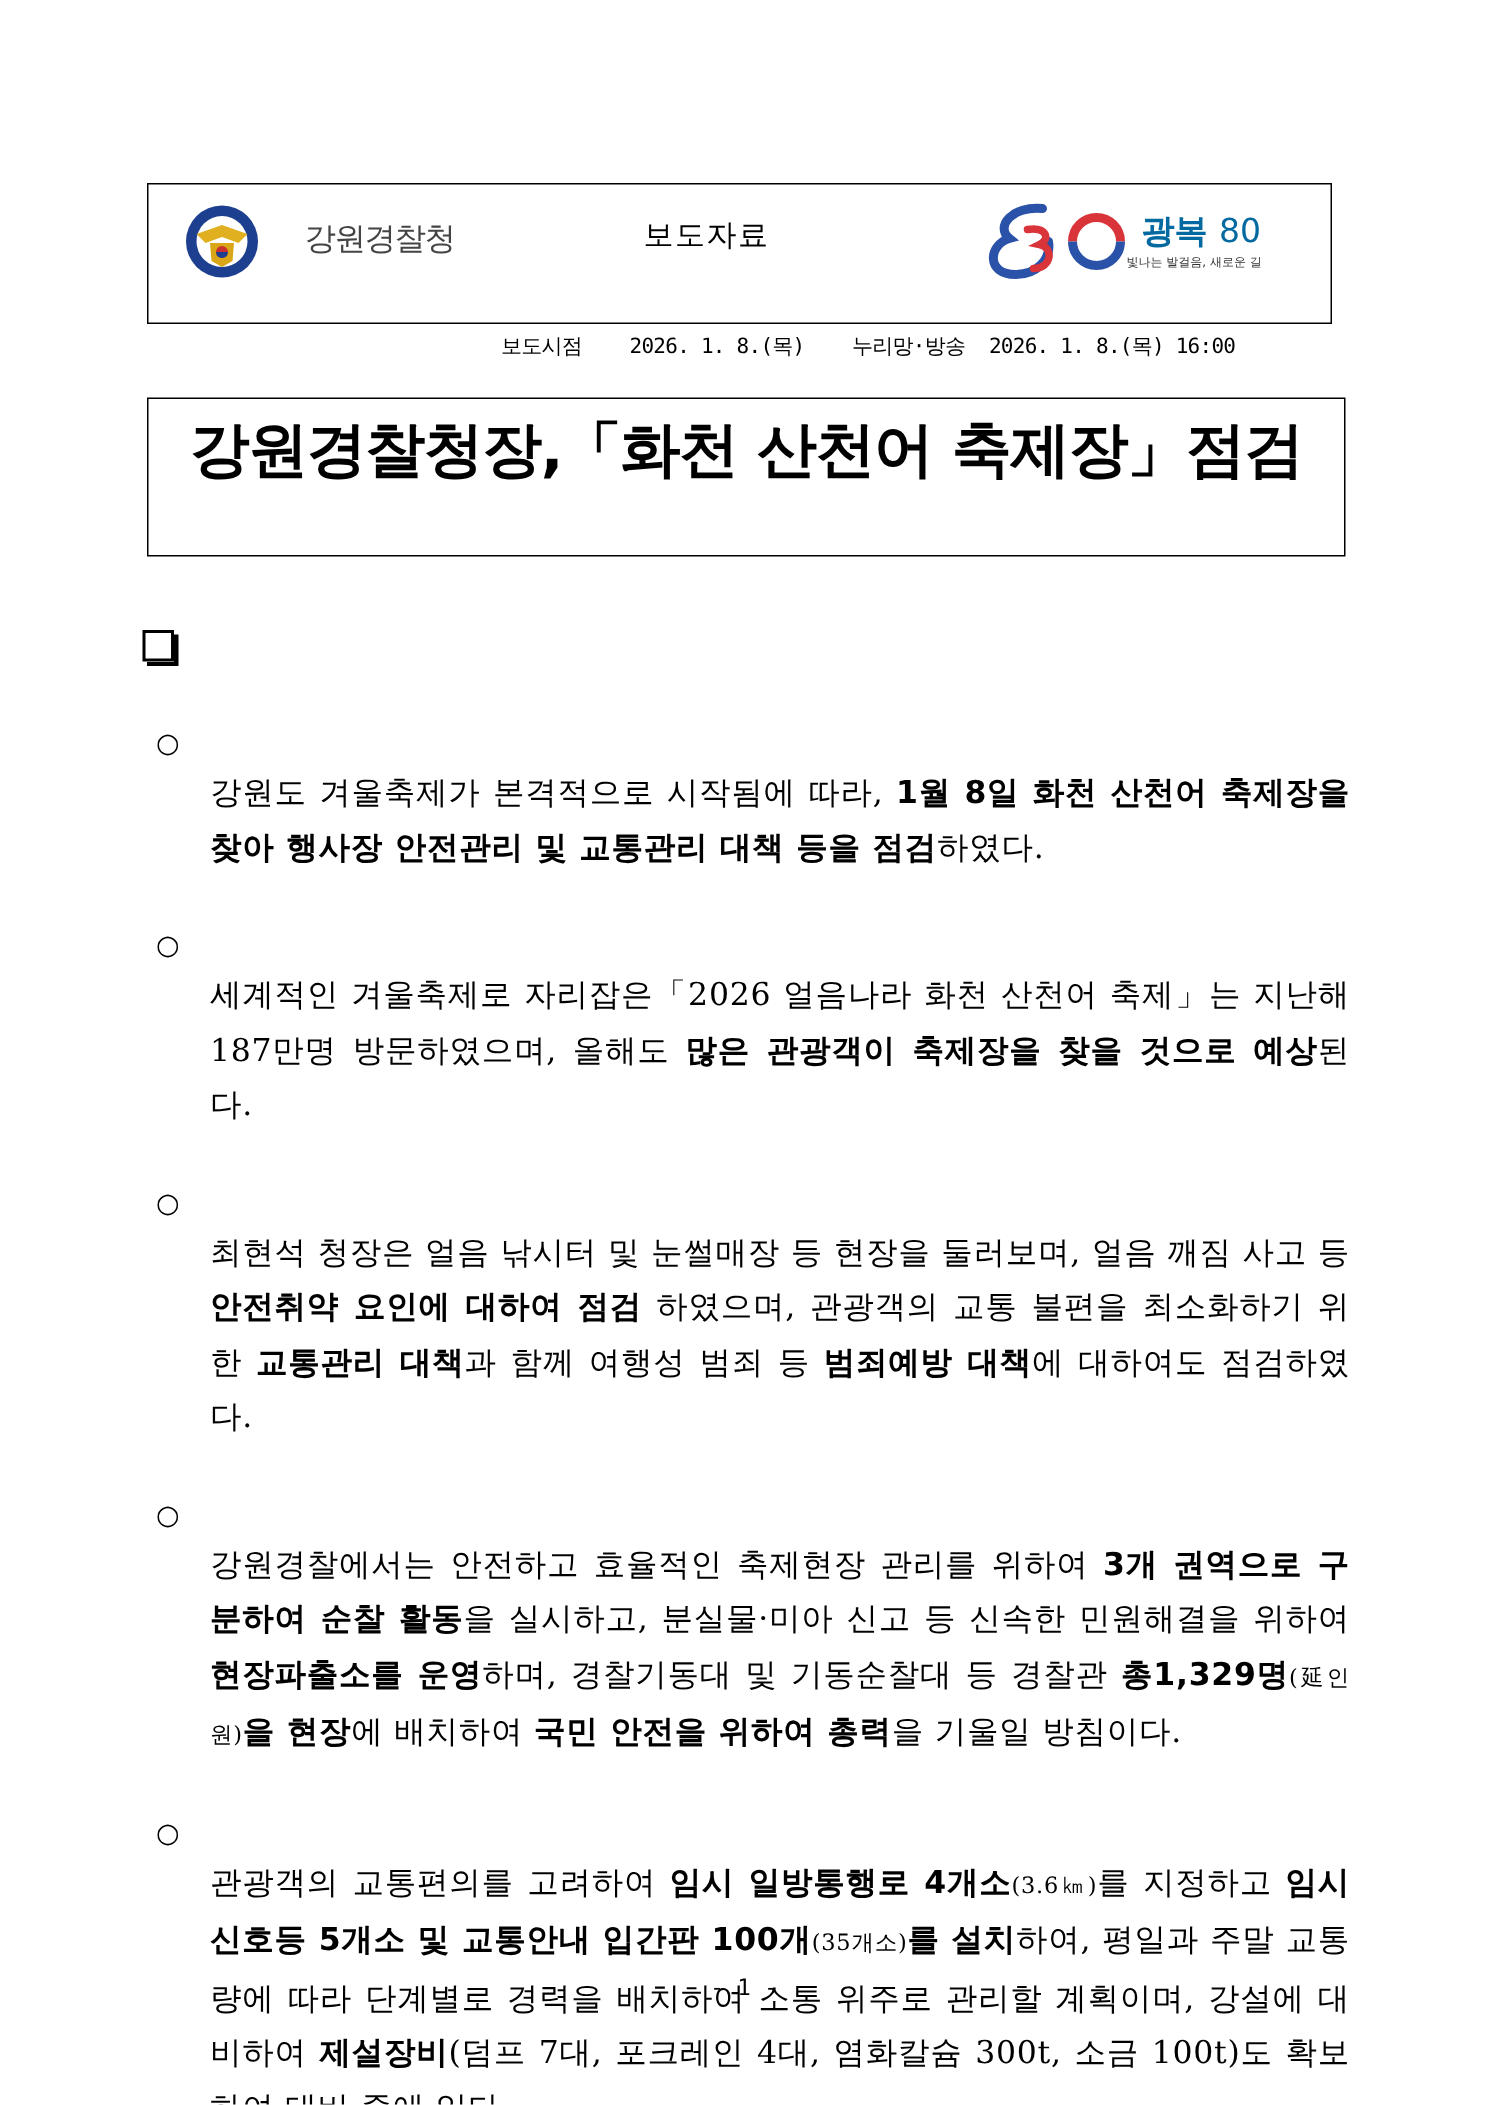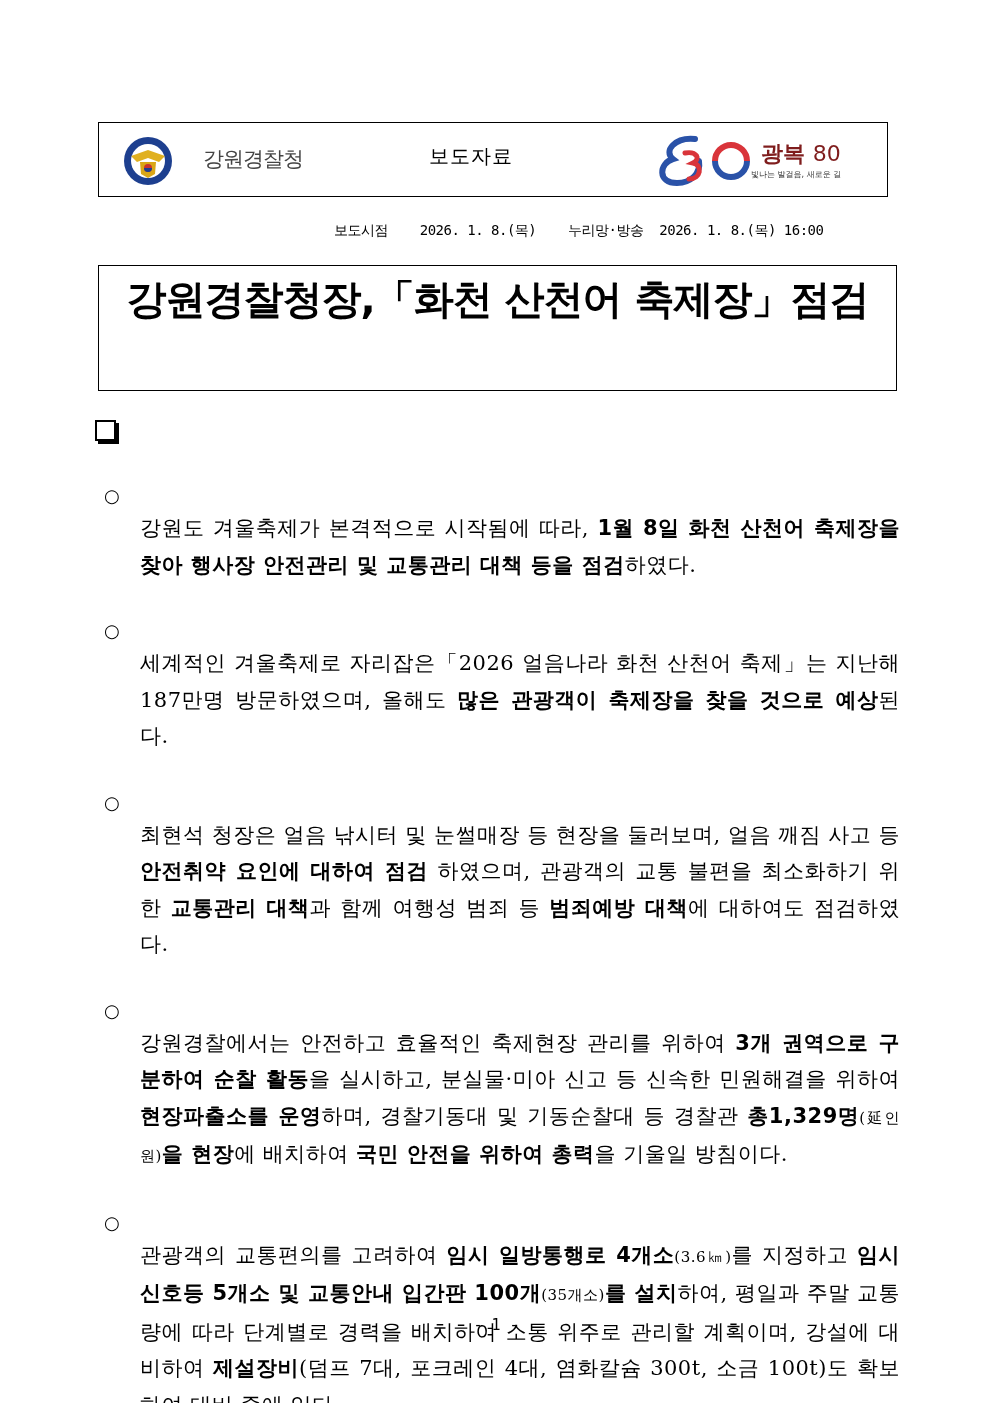--- a/index.html
+++ b/index.html
@@ -1,34 +1,34 @@
 <!DOCTYPE html>
 <html><head>
 <meta charset="utf-8">
 <style>
   html, body { margin: 0; padding: 0; background: #ffffff; }
   body { width: 992px; height: 1403px; position: relative; overflow: hidden;
          font-family: "DejaVu Sans", "Liberation Sans", sans-serif; color: #000; }
 
-  .header-box { position: absolute; left: 98px; top: 122px; width: 790px; height: 75px;
+  .header-box { position: absolute; left: 98px; top: 122px; width: 790px; height: 94px;
                 border: 1.5px solid #000; box-sizing: border-box; }
   .logo-police { position: absolute; left: 24px; top: 13px; width: 50px; height: 50px; }
   .police-name { position: absolute; left: 104px; top: 22px; font-size: 21px; color: #444;
                  letter-spacing: -1px; font-family: "DejaVu Sans", sans-serif; }
   .header-title { position: absolute; left: 330px; top: 20px; font-size: 20px;
                   font-family: "DejaVu Serif", "Liberation Serif", serif; letter-spacing: 1px; }
   .logo-80 { position: absolute; left: 556px; top: 10px; width: 212px; height: 56px; }
-  .logo-80-title { position: absolute; left: 106px; top: 6px; font-size: 22px; font-weight: bold; color: #7f1d1d; }
+  .logo-80-title { position: absolute; left: 106px; top: 6px; font-size: 22px; font-weight: bold; color: #0369a1; }
   .logo-80-num { font-weight: normal; }
   .logo-80-sub { position: absolute; left: 96px; top: 36px; font-size: 8px; color: #333; white-space: nowrap; }
 
   .release-line { position: absolute; top: 222px; left: 334px; font-size: 14px;
                   font-family: "DejaVu Sans Mono", monospace; white-space: pre; letter-spacing: -0.5px; }
 
-  .title-box { position: absolute; left: 98px; top: 265px; width: 799px; height: 126px;
+  .title-box { position: absolute; left: 98px; top: 265px; width: 799px; height: 106px;
                border: 1.5px solid #000; box-sizing: border-box; text-align: center; }
   .main-title { font-size: 40px; font-weight: bold; margin-top: 6px; letter-spacing: -1px;
                 font-family: "DejaVu Sans", sans-serif; }
   .subtitle { font-size: 20px; margin-top: 4px; letter-spacing: 1px;
               font-family: "DejaVu Sans", sans-serif; }
   .subtitle b { font-weight: bold; }
 
   .section-head { position: absolute; left: 95px; top: 420px; font-size: 20px;
                   font-family: "DejaVu Serif", serif; font-weight: bold; letter-spacing: 1px; display: flex; align-items: center; }
   .checkbox { width: 17px; height: 17px; border: 2px solid #000; box-shadow: 3px 3px 0 #000;

